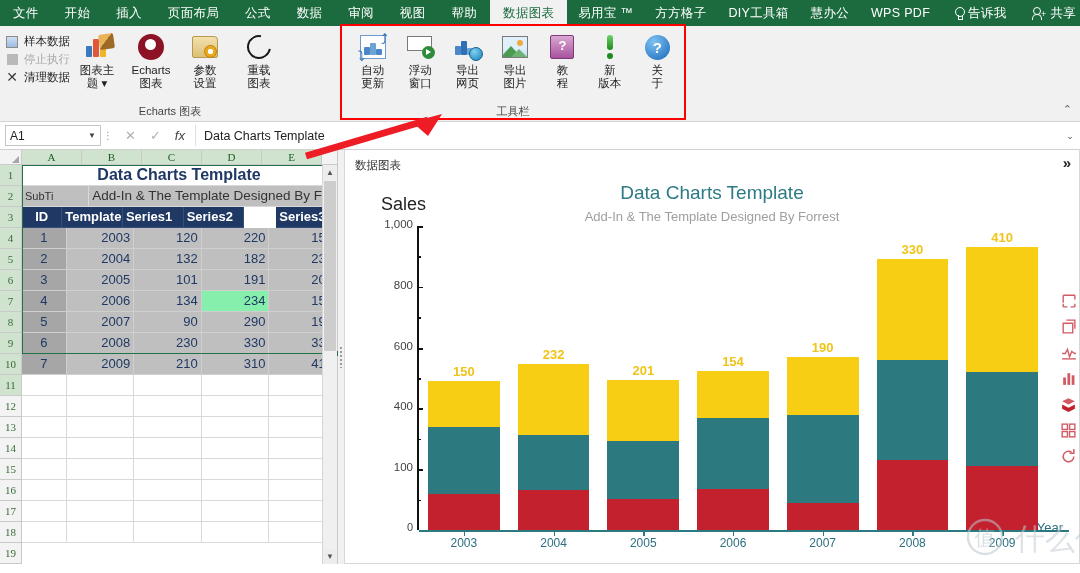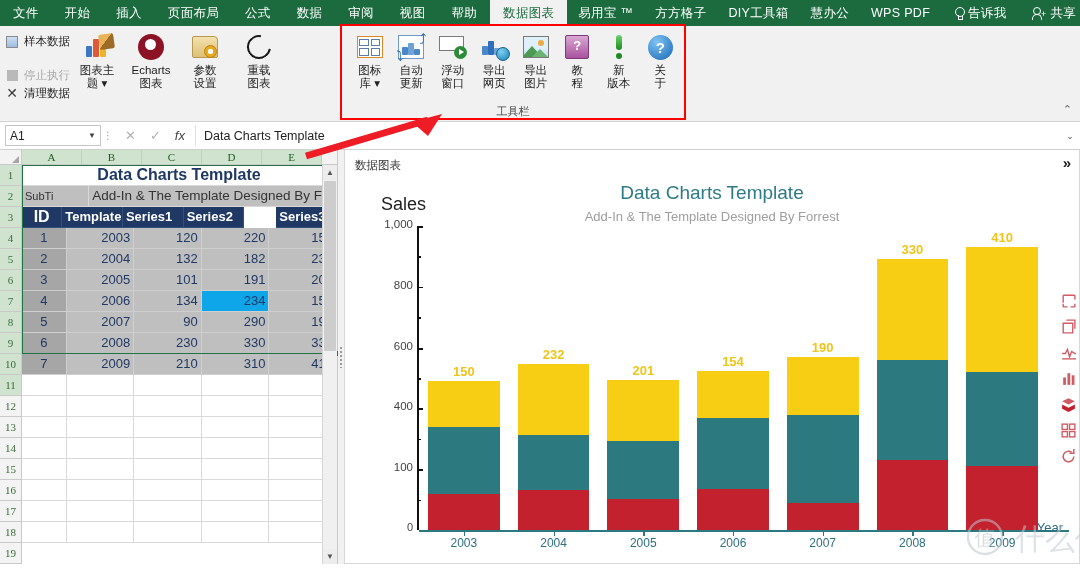--- a/index.html
+++ b/index.html
@@ -47,21 +47,21 @@
   }
   .bigbtn .ico{ height:30px; display:flex; align-items:center; justify-content:center; }
   .bigbtn .lbl{
     font-size:11.5px; color:#222; line-height:13px; text-align:center;
     margin-top:2px; white-space:nowrap;
   }
 
   .smallcol{ display:flex; flex-direction:column; padding-top:5px; gap:3px; }
   .smallbtn{ display:flex; align-items:center; font-size:11.5px; color:#222; white-space:nowrap; cursor:default;}
   .smallbtn .sico{ width:16px; height:15px; margin-right:4px; display:flex; align-items:center; justify-content:center;}
-  .smallbtn.disabled{ color:#a8a8a8;margin-top:16px; }
+  .smallbtn.disabled{ color:#a8a8a8; }
 
   
   .ic-grid{width:26px;height:22px;border:1.4px solid #2e7d50;background:#fff;
       background-image:linear-gradient(#2e7d50 1.2px,transparent 1.2px),linear-gradient(90deg,#2e7d50 1.2px,transparent 1.2px);
       background-size:8.4px 6.8px;}
   .ic-sq{width:12px;height:12px;border:1.4px solid #8a8a8a;background:linear-gradient(#cfe0f2,#9dbde2);}
   .ic-stop{width:11px;height:11px;background:#b9b9b9;}
   .ic-x{font-size:14px;color:#3a3a3a;font-weight:bold;line-height:11px;}
   .ic-fmt{width:27px;height:24px;position:relative;}
   .ic-fmt .g{position:absolute;inset:0;border:1.3px solid #5b8ec4;background:#fff;
@@ -293,40 +293,27 @@
       <div class="bigbtn">
         <span class="ico">
             <span class="ic-reload"></span>
           </span>
         <span class="lbl">
           <span>重载</span><br>
           <span>图表</span>
         </span>
       </div>
     </div>
+    <div class="rgroup-title">Echarts 图表</div>
   </div>
 
   <div class="rgroup-sep"></div>
 
   <div class="rgroup" style="width:344px">
     <div class="rgroup-body" style="padding-left:8px">
-      <div class="bigbtn">
-        <span class="ico">
-          <span class="ic-lib">
-              <span></span>
-              <span></span>
-              <span></span>
-              <span></span>
-            </span>
-        </span>
-        <span class="lbl">
-          <span>图标</span><br>
-          <span>库 ▾</span>
-        </span>
-      </div>
       <div class="bigbtn">
         <span class="ico">
           <span class="ic-auto">
             <span class="ic-bars" style="position:absolute;left:2px;bottom:1px;width:20px;height:16px">
               <i style="left:1px;height:8px;background:#4a86c8"></i>
               <i style="left:7px;height:12px;background:#6fa3d6"></i>
               <i style="left:13px;height:6px;background:#4a86c8"></i>
             </span>
             <span class="ar">⤴</span>
               <span class="dn">⤵</span>
@@ -479,21 +466,21 @@
             <span class="handle"></span>
           </div>
       <div class="srow ">
             <div class="scell " style="flex:5;border-right:1px solid #d9d9d9;border-bottom:1px solid #d9d9d9;text-align:center;color:#1f3864;font-weight:bold;font-size:16px;line-height:20px;">Data Charts Template</div>
           </div>
           <div class="srow ">
             <div class="scell " style="flex:1;background:#bfbfbf;color:#333;font-size:11px;border-right:1px solid #d9d9d9;border-bottom:1px solid #d9d9d9;overflow:hidden;">SubTi</div>
             <div class="scell " style="flex:4;background:#bfbfbf;color:#333;font-size:13.5px;border-bottom:1px solid #d9d9d9;overflow:hidden;">Add-In &amp; The Template Designed By Fo</div>
           </div>
           <div class="srow ">
-            <div class="scell " style="background:#1f3864;color:#fff;font-weight:bold;font-size:16px;text-align:center;flex:.62;border-right:1px solid #33507a;border-bottom:1px solid #33507a;">ID</div>
+            <div class="scell " style="background:#1f3864;color:#fff;font-weight:bold;font-size:13px;text-align:center;flex:.62;border-right:1px solid #33507a;border-bottom:1px solid #33507a;">ID</div>
             <div class="scell " style="background:#1f3864;color:#fff;font-weight:bold;font-size:13px;text-align:left;flex:1;border-right:1px solid #33507a;border-bottom:1px solid #33507a;">Template</div>
             <div class="scell " style="background:#1f3864;color:#fff;font-weight:bold;font-size:13px;text-align:left;flex:1;border-right:1px solid #33507a;border-bottom:1px solid #33507a;">Series1</div>
             <div class="scell " style="background:#1f3864;color:#fff;font-weight:bold;font-size:13px;text-align:left;flex:1;border-right:1px solid #33507a;border-bottom:1px solid #33507a;">Series2</div>
             <div class="scell " style="background:#1f3864;color:#fff;font-weight:bold;font-size:13px;text-align:left;flex:1;border-right:1px solid #33507a;border-bottom:1px solid #33507a;margin-left:32px;">Series3</div>
           </div>
           <div class="srow ">
             <div class="scell " style="flex:.62;background:#a6a6a6;text-align:center;color:#1f3864;font-size:13px;border-right:1px solid #cfcfcf;border-bottom:1px solid #cfcfcf;">1</div>
             <div class="scell " style="flex:1;background:#bfbfbf;text-align:right;color:#1f3864;font-size:13px;border-right:1px solid #cfcfcf;border-bottom:1px solid #cfcfcf;">2003</div>
             <div class="scell " style="flex:1;background:#bfbfbf;text-align:right;color:#1f3864;font-size:13px;border-right:1px solid #cfcfcf;border-bottom:1px solid #cfcfcf;">120</div>
             <div class="scell " style="flex:1;background:#bfbfbf;text-align:right;color:#1f3864;font-size:13px;border-right:1px solid #cfcfcf;border-bottom:1px solid #cfcfcf;">220</div>
@@ -510,21 +497,21 @@
             <div class="scell " style="flex:.62;background:#a6a6a6;text-align:center;color:#1f3864;font-size:13px;border-right:1px solid #cfcfcf;border-bottom:1px solid #cfcfcf;">3</div>
             <div class="scell " style="flex:1;background:#bfbfbf;text-align:right;color:#1f3864;font-size:13px;border-right:1px solid #cfcfcf;border-bottom:1px solid #cfcfcf;">2005</div>
             <div class="scell " style="flex:1;background:#bfbfbf;text-align:right;color:#1f3864;font-size:13px;border-right:1px solid #cfcfcf;border-bottom:1px solid #cfcfcf;">101</div>
             <div class="scell " style="flex:1;background:#bfbfbf;text-align:right;color:#1f3864;font-size:13px;border-right:1px solid #cfcfcf;border-bottom:1px solid #cfcfcf;">191</div>
             <div class="scell " style="flex:1;background:#bfbfbf;text-align:right;color:#1f3864;font-size:13px;border-right:1px solid #cfcfcf;border-bottom:1px solid #cfcfcf;">201</div>
           </div>
           <div class="srow ">
             <div class="scell " style="flex:.62;background:#a6a6a6;text-align:center;color:#1f3864;font-size:13px;border-right:1px solid #cfcfcf;border-bottom:1px solid #cfcfcf;">4</div>
             <div class="scell " style="flex:1;background:#bfbfbf;text-align:right;color:#1f3864;font-size:13px;border-right:1px solid #cfcfcf;border-bottom:1px solid #cfcfcf;">2006</div>
             <div class="scell " style="flex:1;background:#bfbfbf;text-align:right;color:#1f3864;font-size:13px;border-right:1px solid #cfcfcf;border-bottom:1px solid #cfcfcf;">134</div>
-            <div class="scell " style="flex:1;background:#0ea5e9;text-align:right;color:#1f3864;font-size:13px;border-right:1px solid #cfcfcf;border-bottom:1px solid #cfcfcf;">234</div>
+            <div class="scell " style="flex:1;background:#86efac;text-align:right;color:#1f3864;font-size:13px;border-right:1px solid #cfcfcf;border-bottom:1px solid #cfcfcf;">234</div>
             <div class="scell " style="flex:1;background:#bfbfbf;text-align:right;color:#1f3864;font-size:13px;border-right:1px solid #cfcfcf;border-bottom:1px solid #cfcfcf;">154</div>
           </div>
           <div class="srow ">
             <div class="scell " style="flex:.62;background:#a6a6a6;text-align:center;color:#1f3864;font-size:13px;border-right:1px solid #cfcfcf;border-bottom:1px solid #cfcfcf;">5</div>
             <div class="scell " style="flex:1;background:#bfbfbf;text-align:right;color:#1f3864;font-size:13px;border-right:1px solid #cfcfcf;border-bottom:1px solid #cfcfcf;">2007</div>
             <div class="scell " style="flex:1;background:#bfbfbf;text-align:right;color:#1f3864;font-size:13px;border-right:1px solid #cfcfcf;border-bottom:1px solid #cfcfcf;">90</div>
             <div class="scell " style="flex:1;background:#bfbfbf;text-align:right;color:#1f3864;font-size:13px;border-right:1px solid #cfcfcf;border-bottom:1px solid #cfcfcf;">290</div>
             <div class="scell " style="flex:1;background:#bfbfbf;text-align:right;color:#1f3864;font-size:13px;border-right:1px solid #cfcfcf;border-bottom:1px solid #cfcfcf;">190</div>
           </div>
           <div class="srow ">

